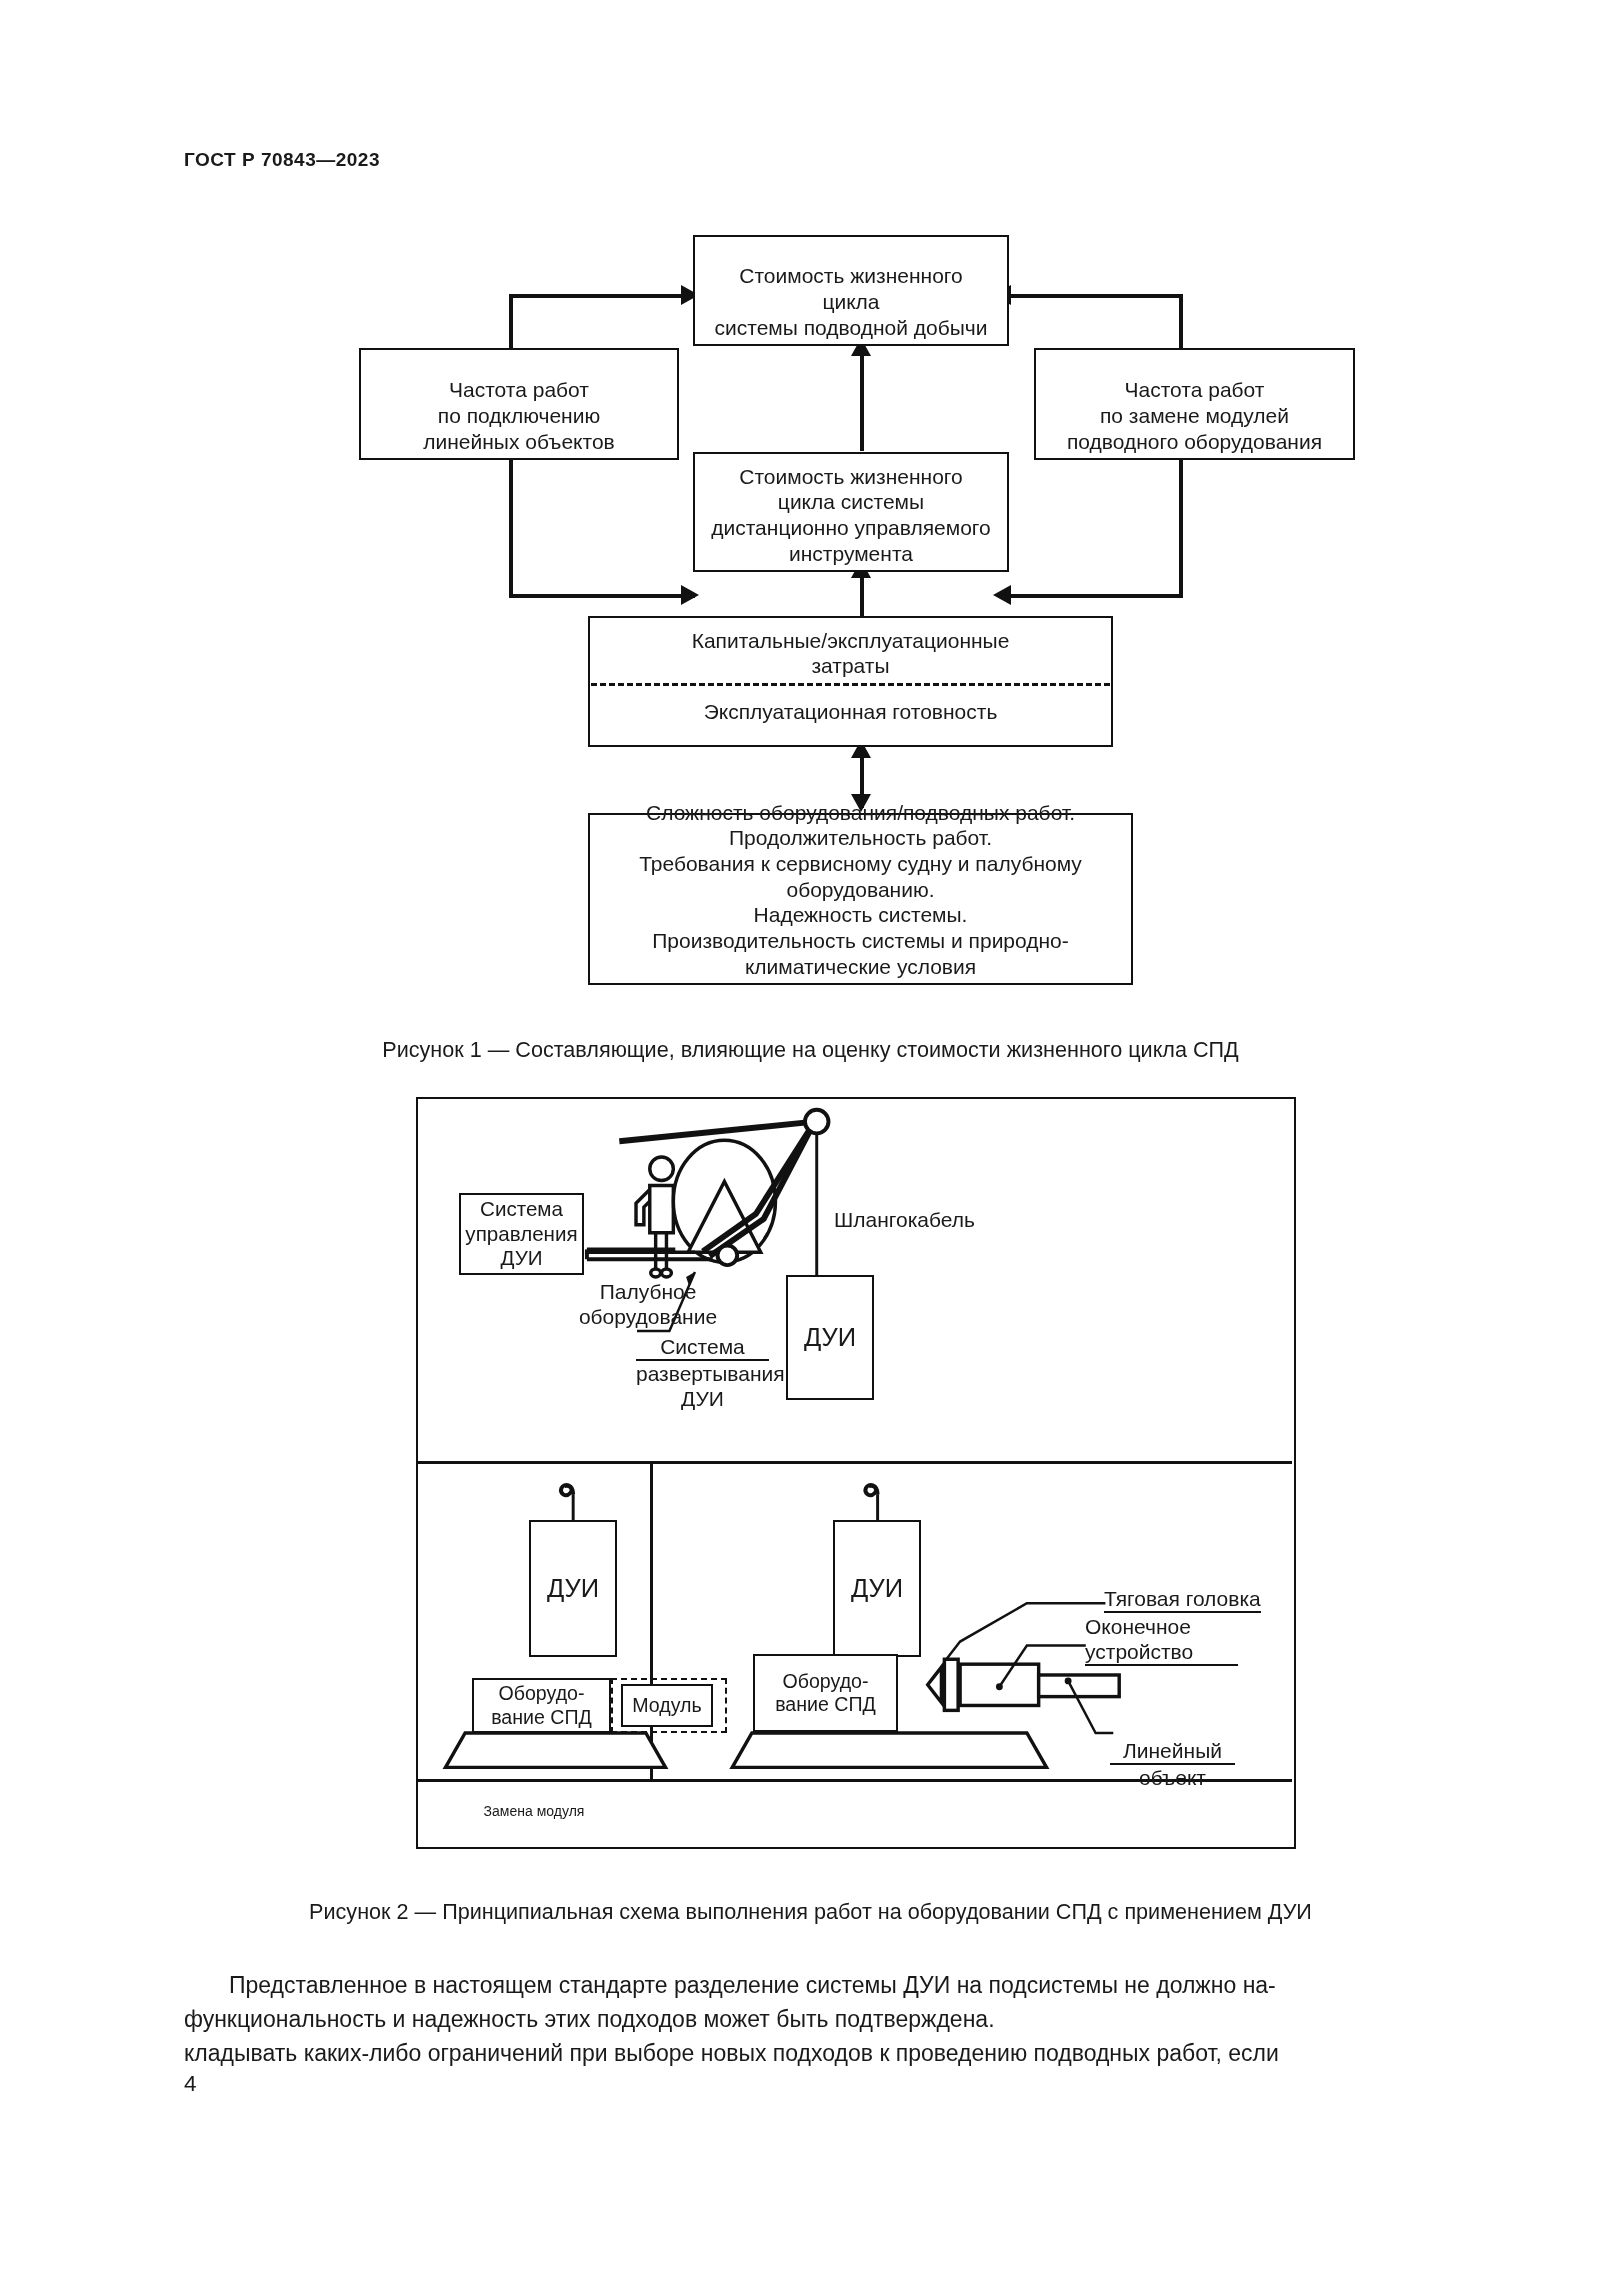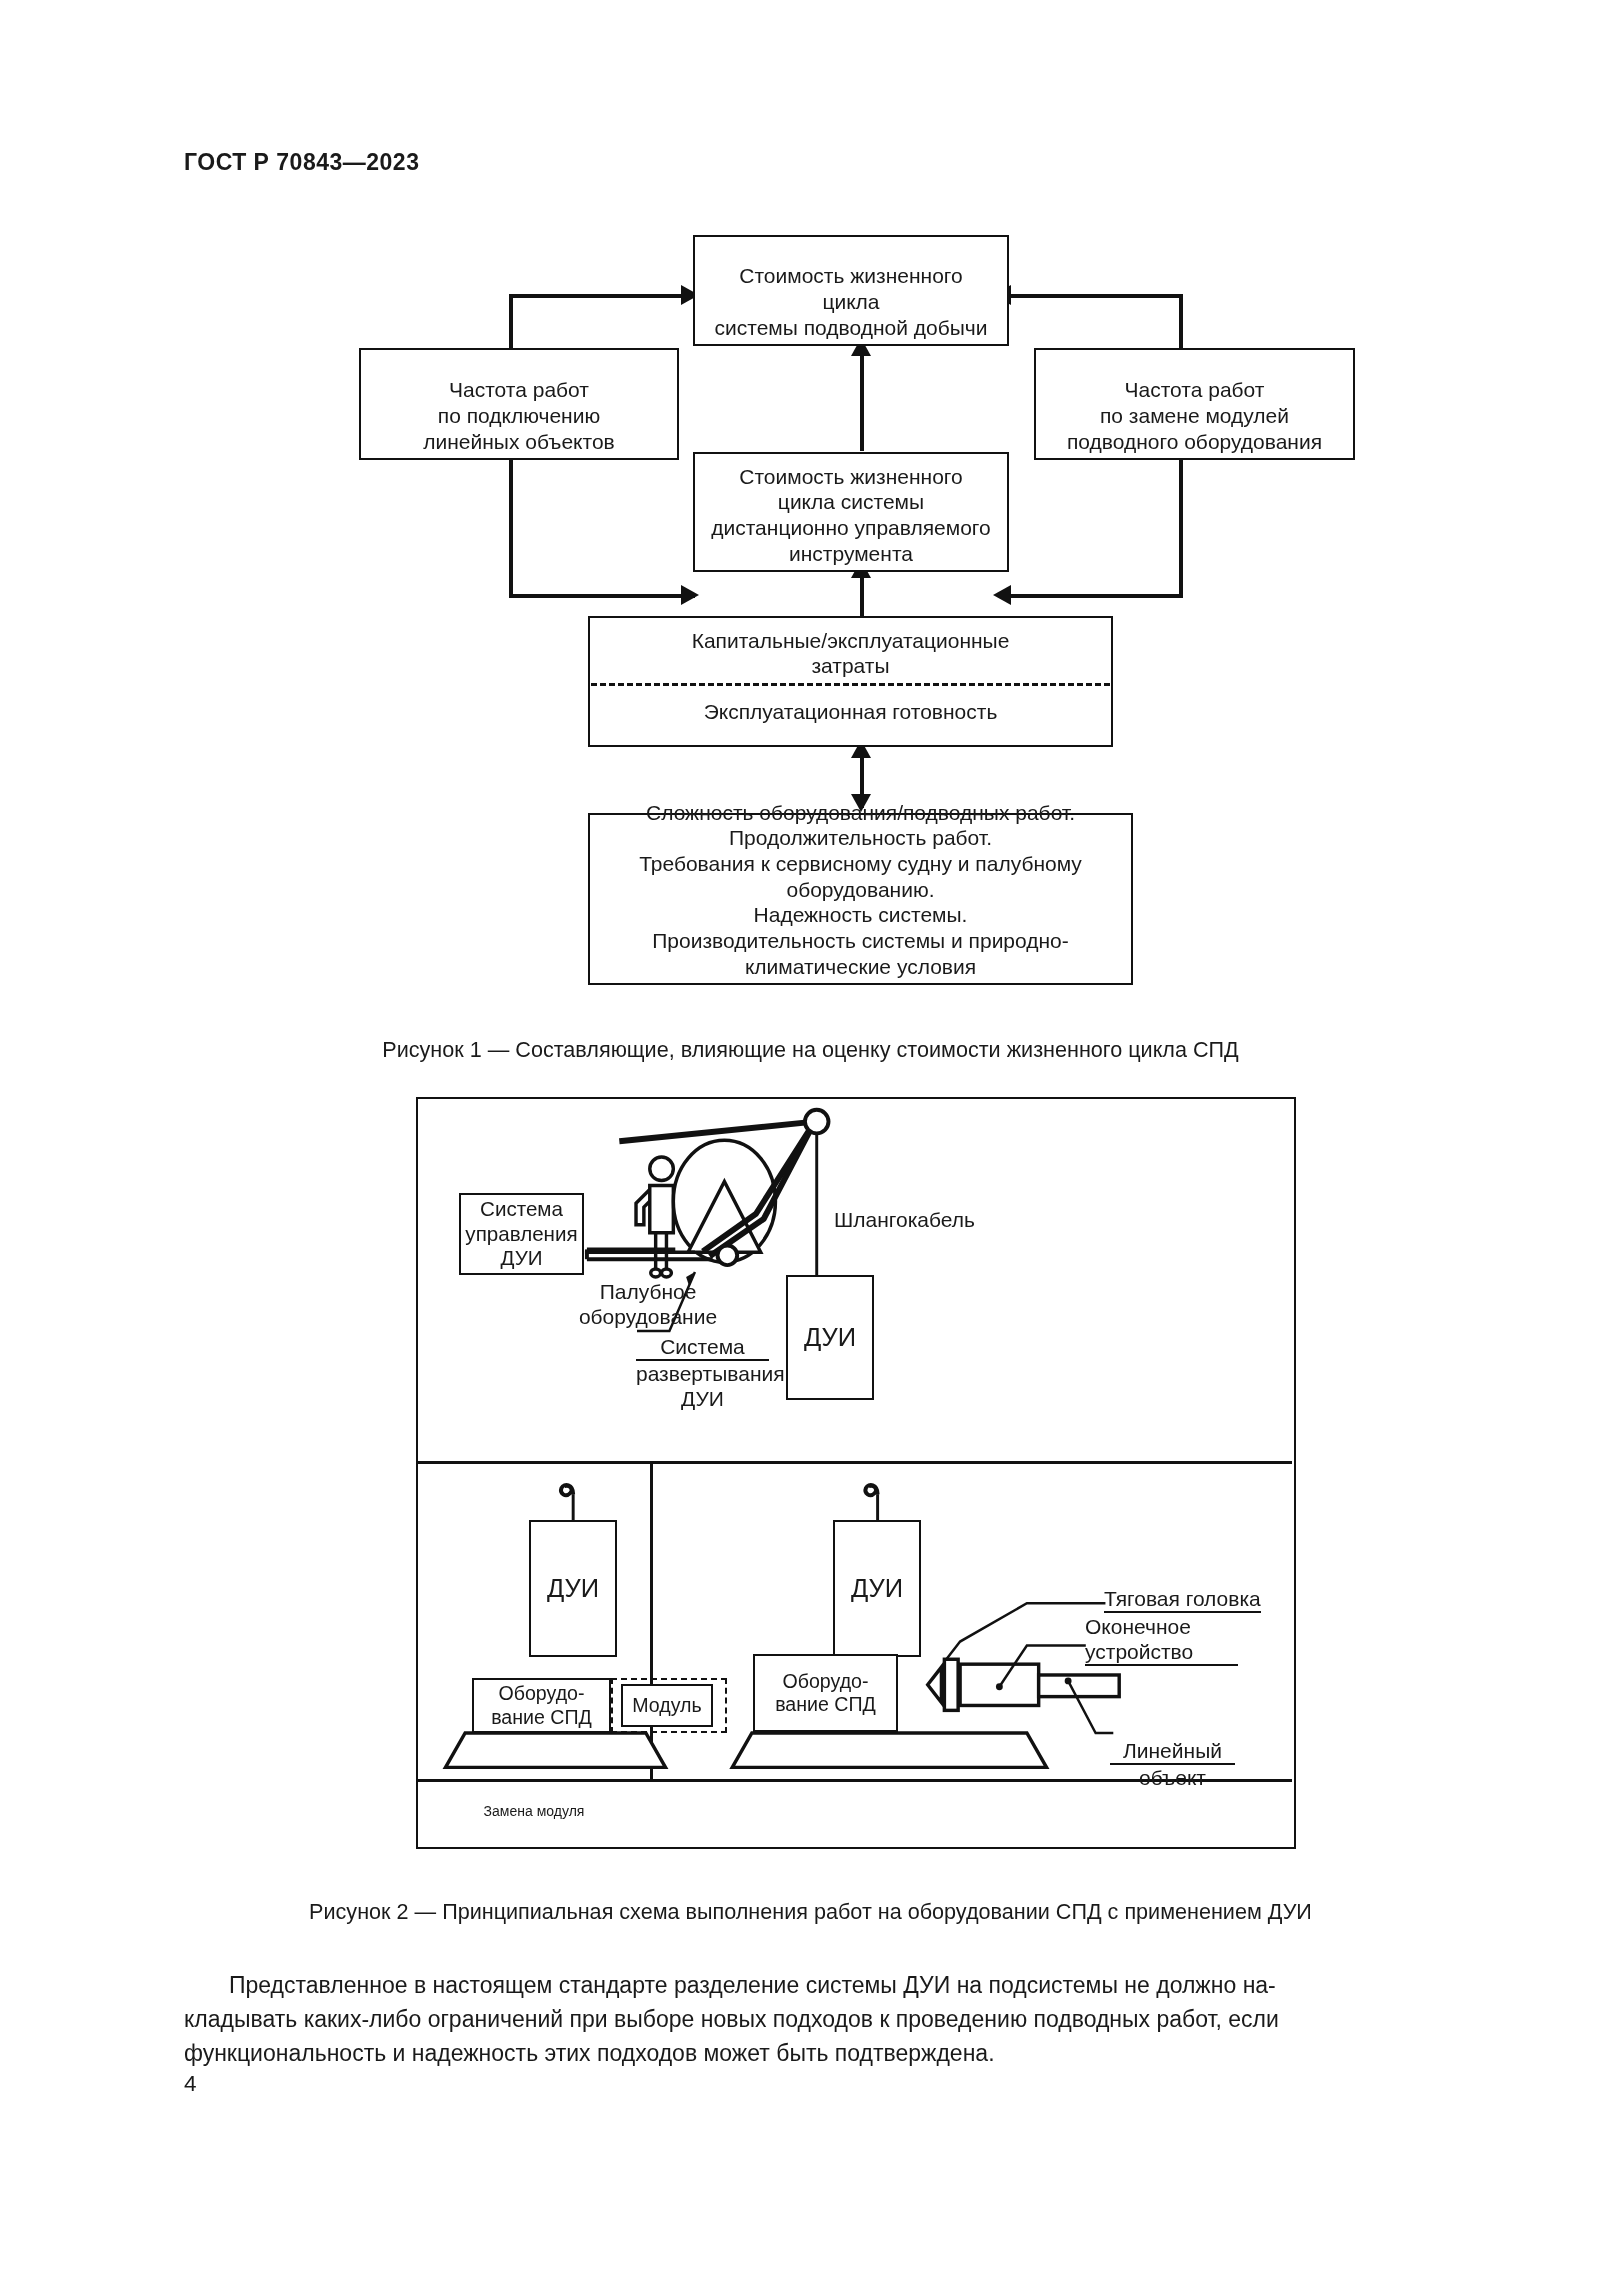--- a/index.html
+++ b/index.html
@@ -17,21 +17,21 @@
     height: 2293px;
     background: #ffffff;
     overflow: hidden;
   }
 
   
   .doc-header {
     position: absolute;
     left: 184px;
     top: 149px;
-    font-size: 23px;
+    font-size: 19px;
     font-weight: bold;
     letter-spacing: 0.5px;
     white-space: nowrap;
   }
 
   
   .fbox {
     position: absolute;
     box-sizing: border-box;
     border: 2.9px solid #111;
@@ -364,20 +364,20 @@
       <div style="border-bottom:2px solid #111;margin-top:22px;">Линейный</div>
       <div>объект</div>
     </div>
 
   </div>
 
   <div class="caption" style="left:0; top:1899px; width:1621px;">Рисунок 2 — Принципиальная схема выполнения работ на оборудовании СПД с применением ДУИ</div>
 
   <div class="bodytext" style="left:184px; top:1969px; width:1253px;">
     <p class="indent">Представленное в настоящем стандарте разделение системы ДУИ на подсистемы не должно на-</p>
+    <p>функциональность и надежность этих подходов может быть подтверждена.</p>
     <p>кладывать каких-либо ограничений при выборе новых подходов к проведению подводных работ, если</p>
-    <p>функциональность и надежность этих подходов может быть подтверждена.</p>
   </div>
 
   <div class="pagenum">4</div>
 
 </div>
 
 
 </body></html>

